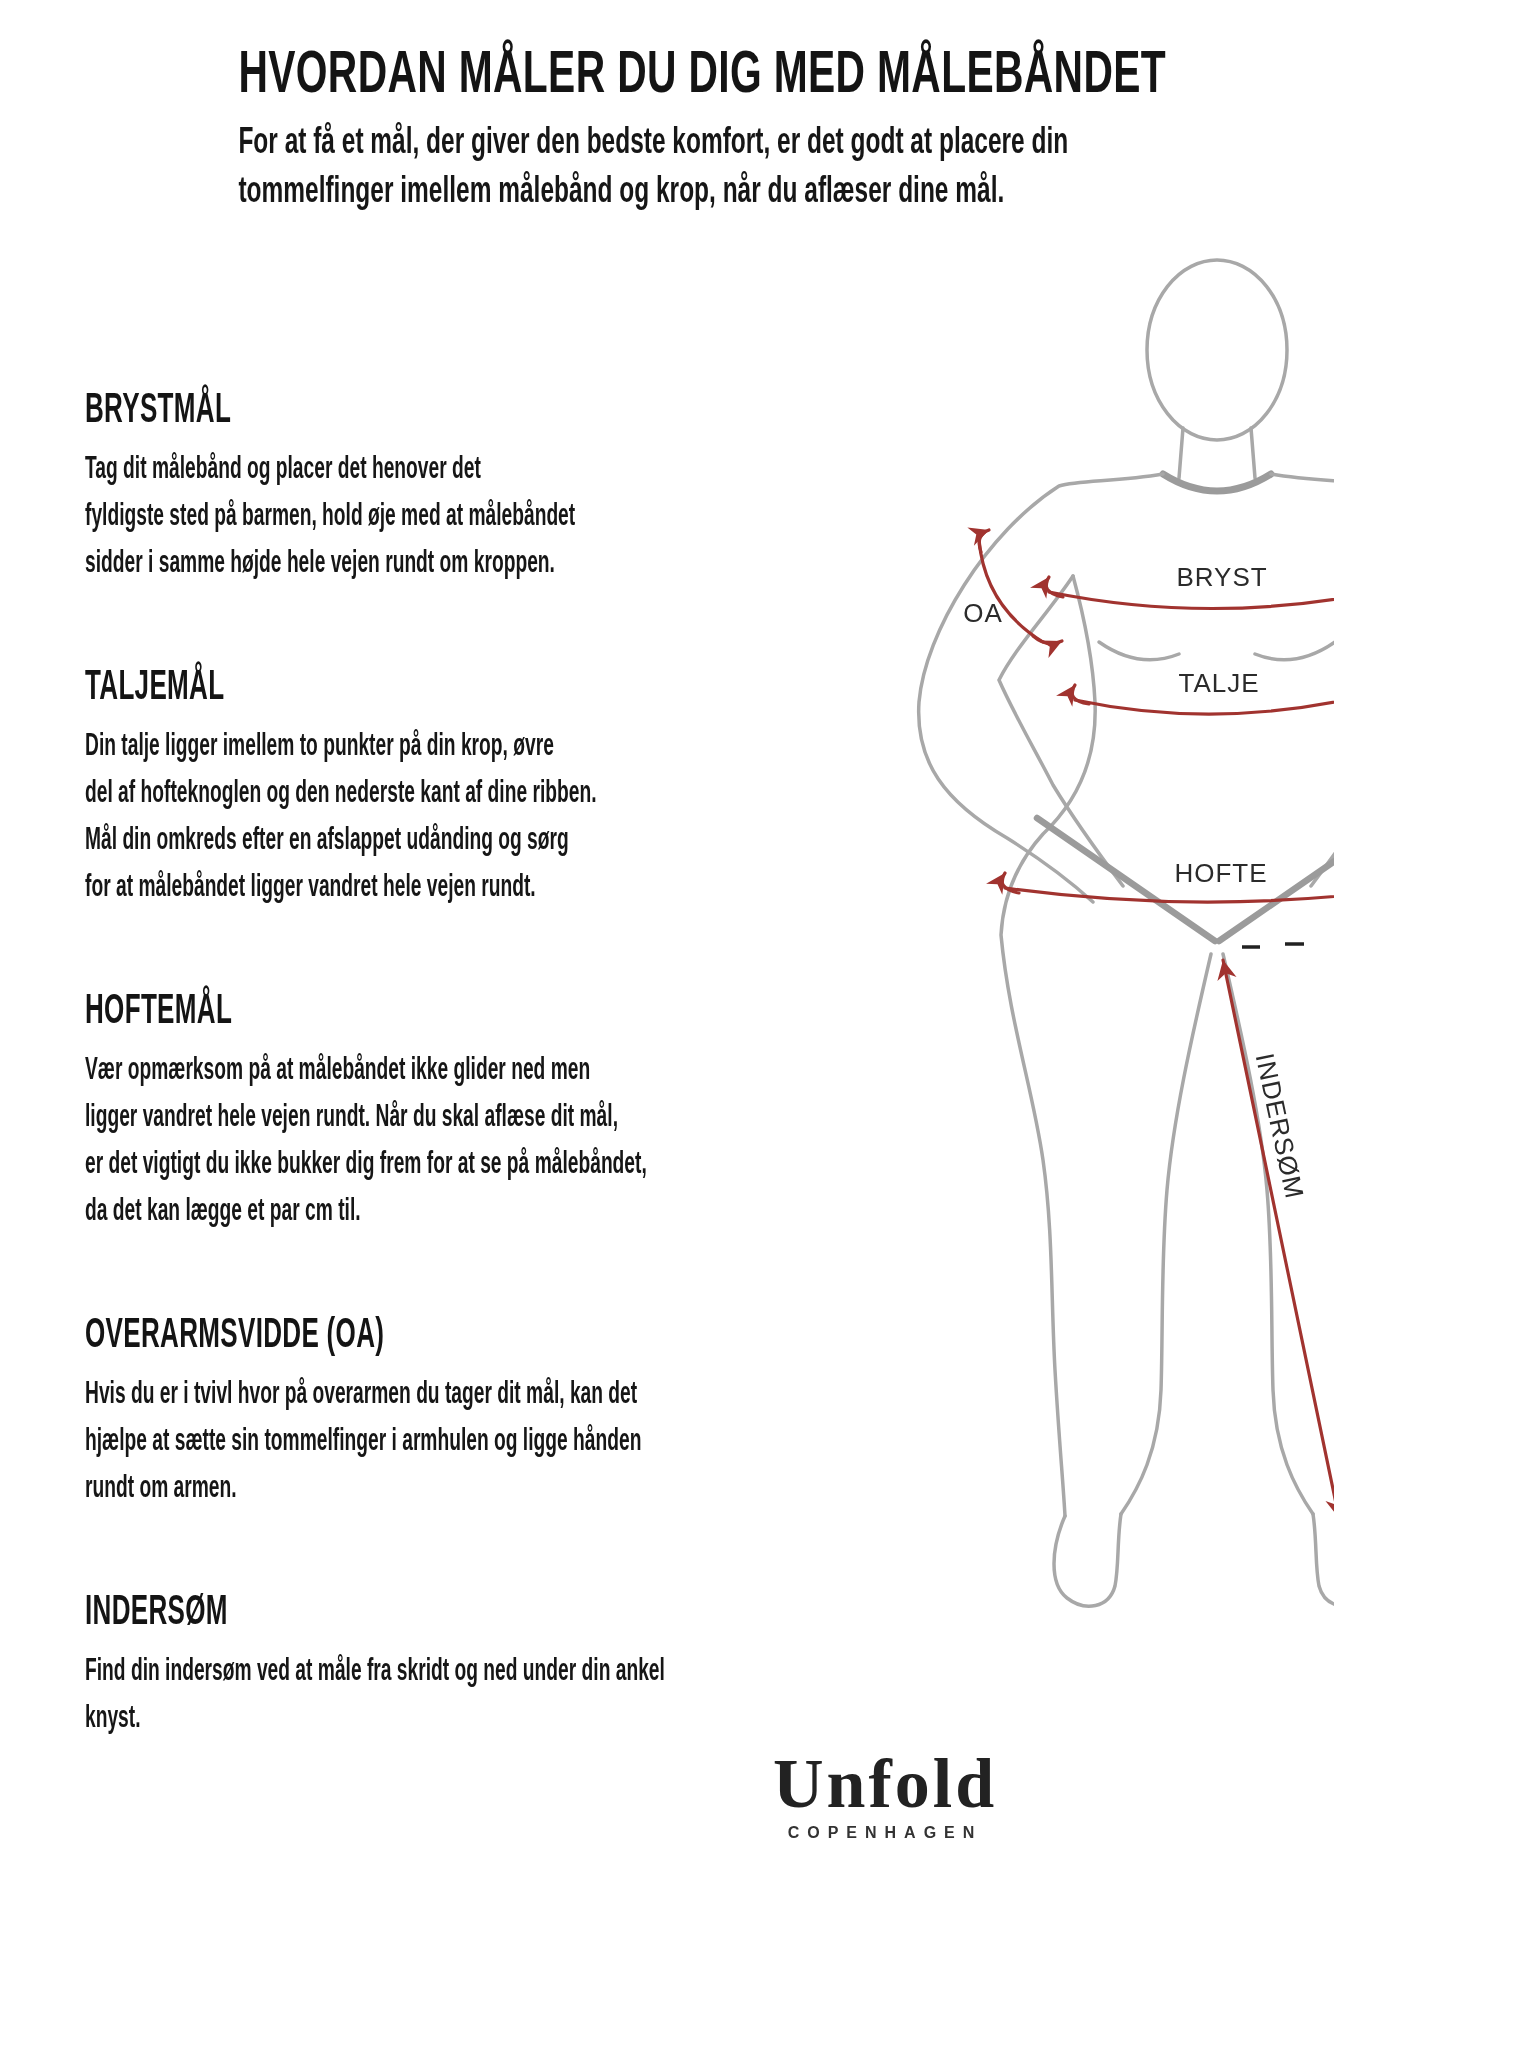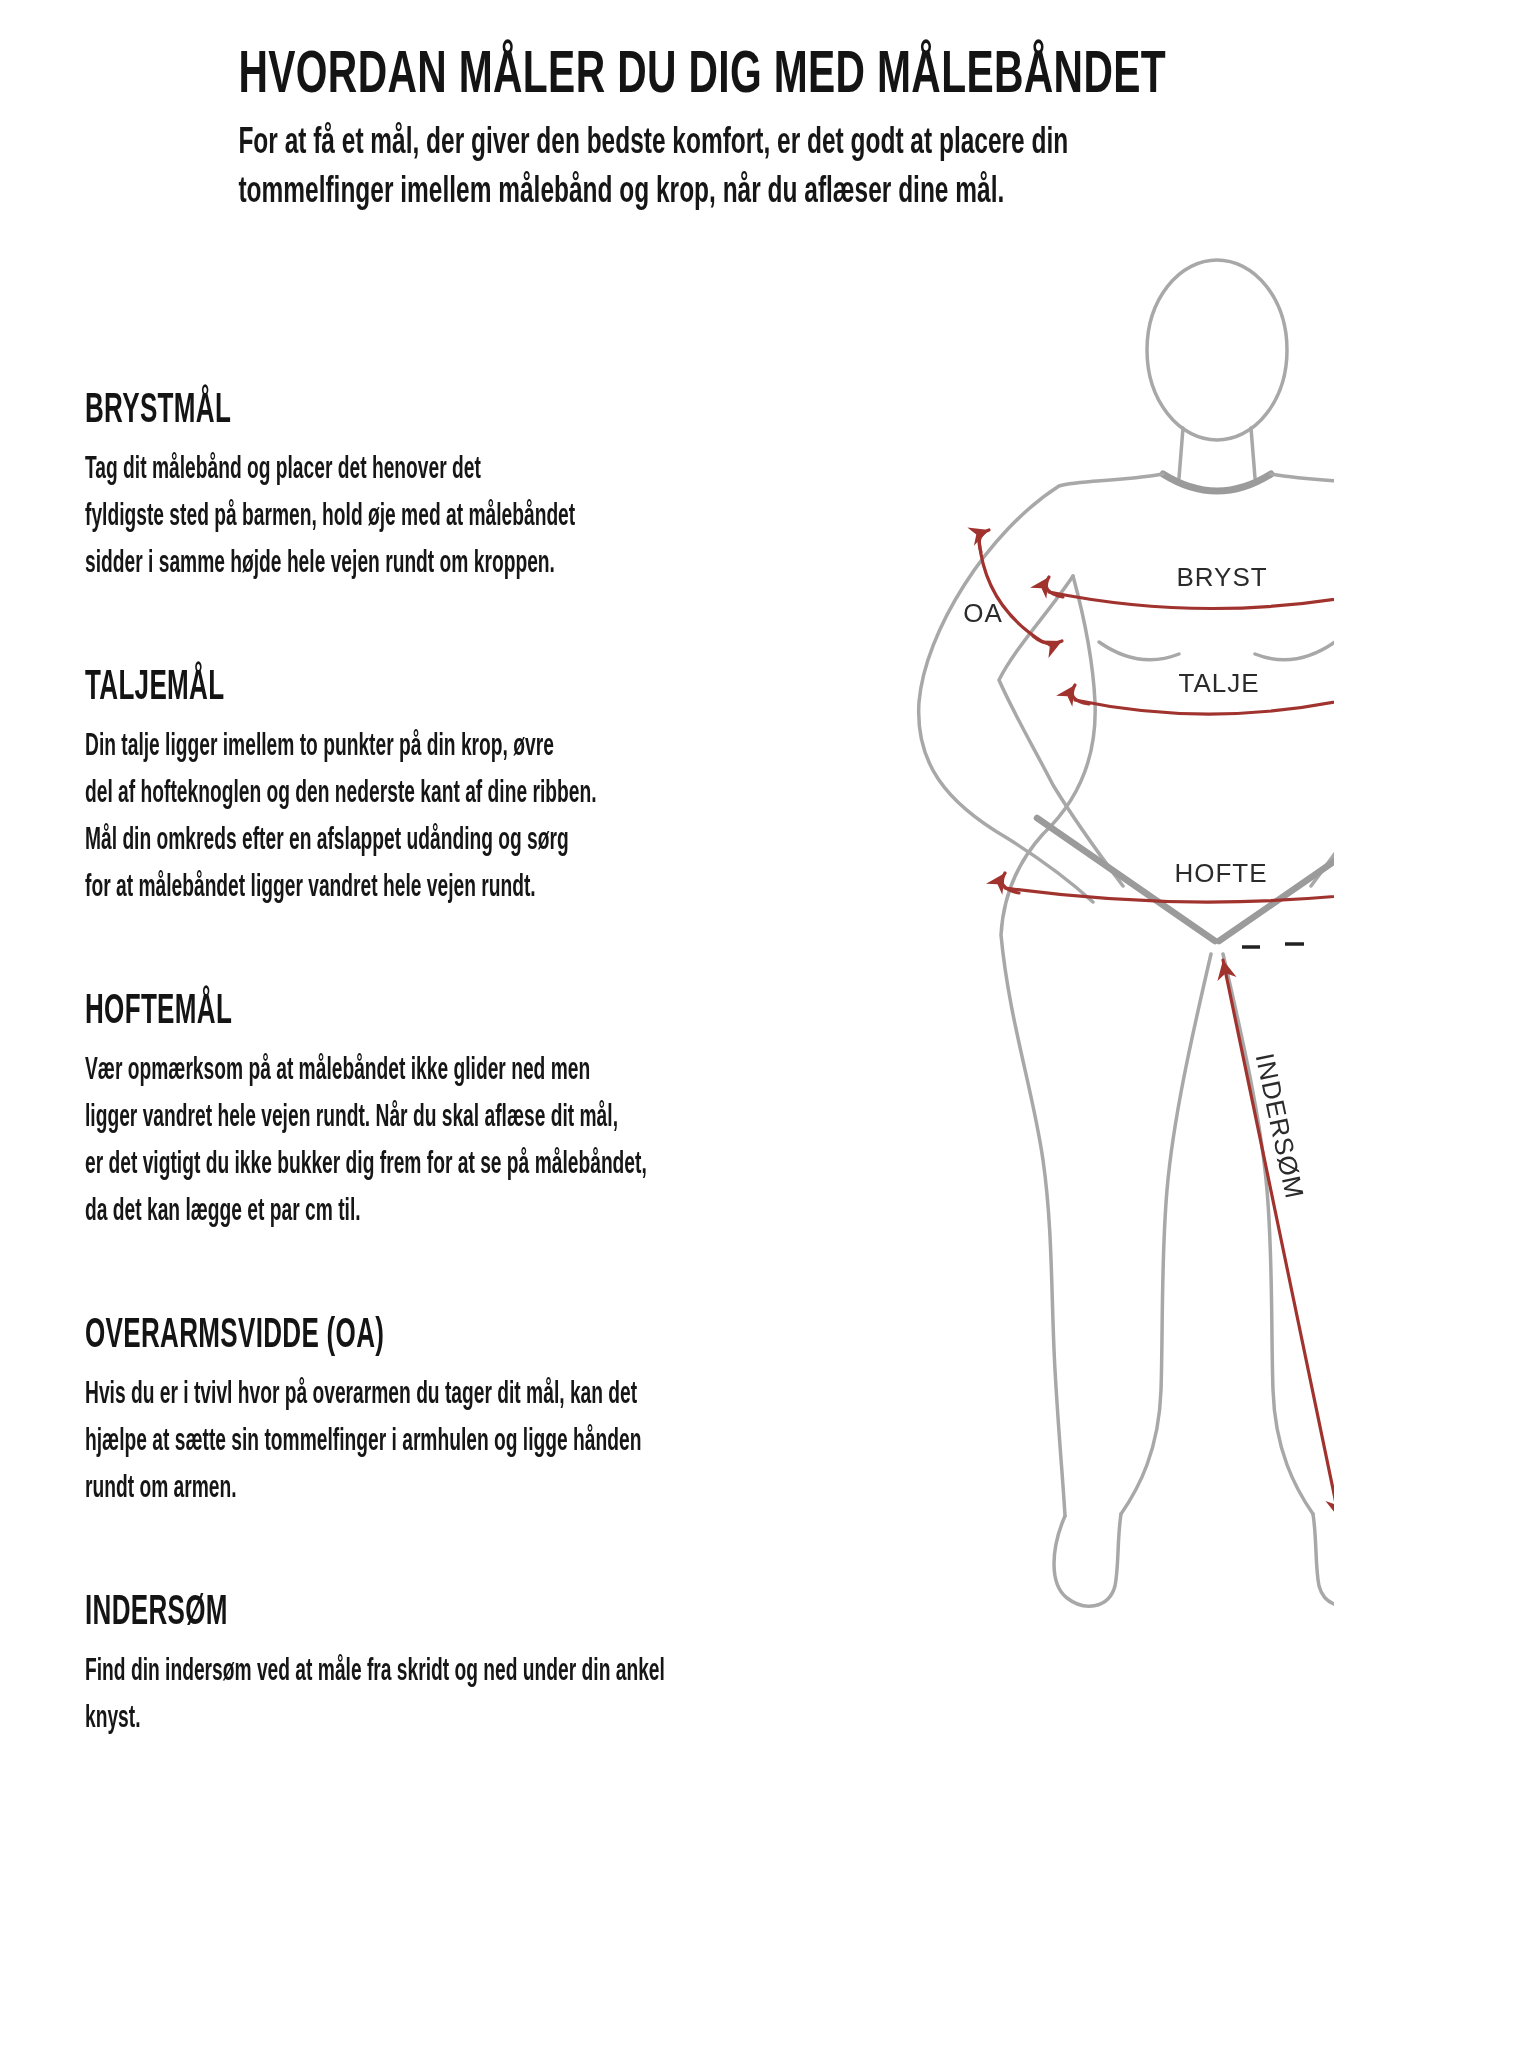--- a/index.html
+++ b/index.html
@@ -182,14 +182,18 @@
       <g>
         <text class="diagram-label" x="335" y="346" text-anchor="middle">BRYST</text>
         <text class="diagram-label" x="332" y="452" text-anchor="middle">TALJE</text>
         <text class="diagram-label" x="334" y="642" text-anchor="middle">HOFTE</text>
         <text class="diagram-label" x="96" y="382" text-anchor="middle">OA</text>
         <text class="diagram-label" transform="translate(384,888) rotate(78)" text-anchor="middle">INDERSØM</text>
       </g>
     </svg>
   </div>
 
+  <div class="logo">
+    <div class="logo-brand">Unfold</div>
+    <div class="logo-city">COPENHAGEN</div>
+  </div>
 
 </div>
 
 </body></html>

